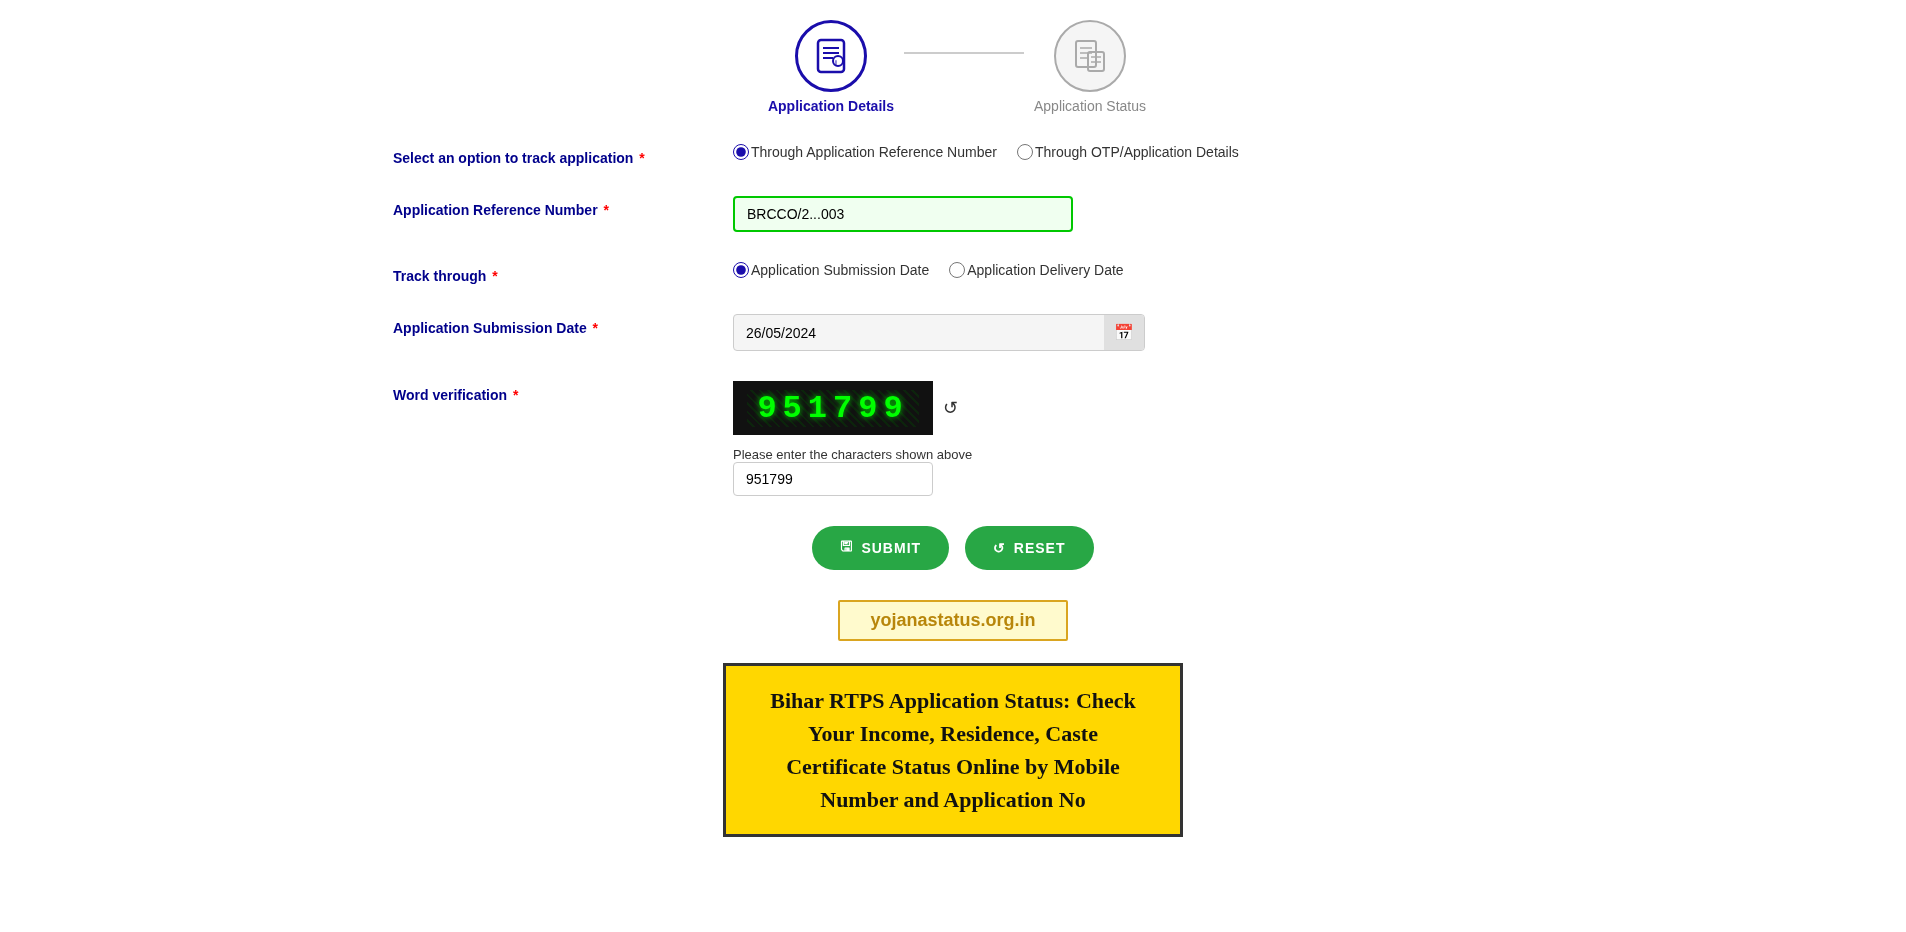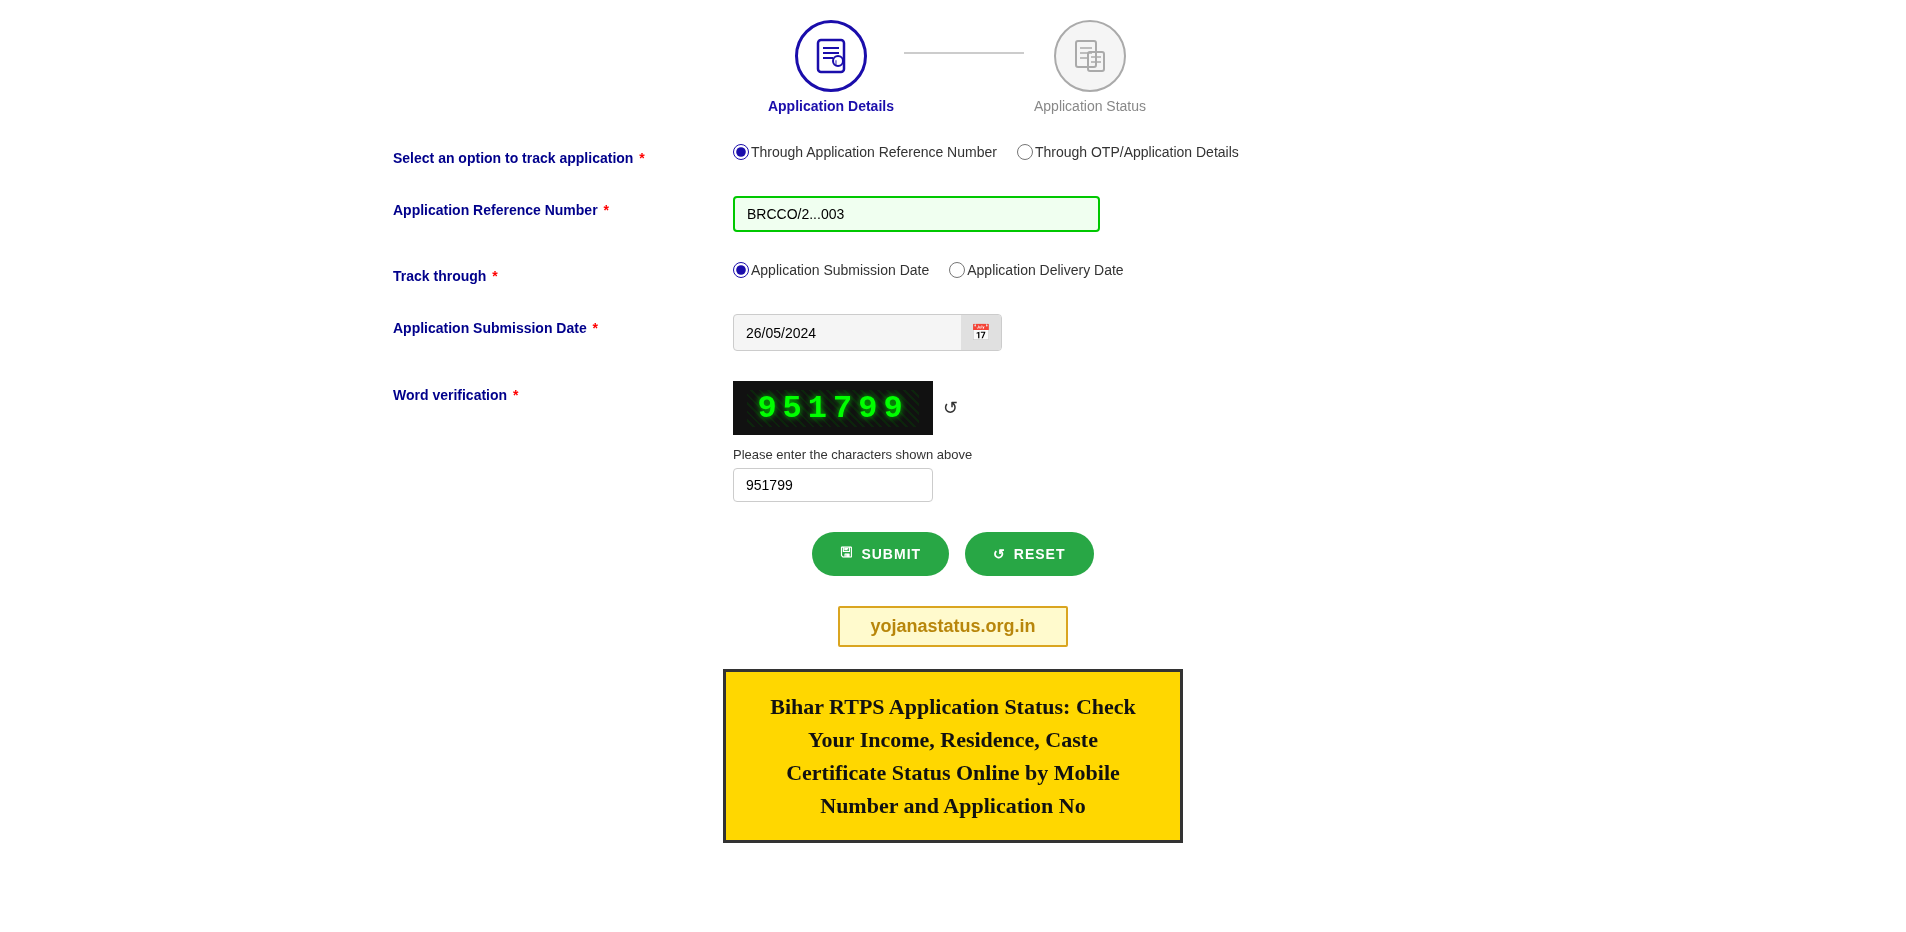--- a/index.html
+++ b/index.html
@@ -102,37 +102,37 @@
       cursor: pointer;
     }
     .radio-option input[type="radio"] {
       accent-color: #1a0dab;
       width: 16px;
       height: 16px;
     }
 
     
     .text-input {
-      width: 367px;
+      width: 340px;
       padding: 8px 12px;
       border: 1px solid #ccc;
       border-radius: 4px;
       font-size: 14px;
       background: #fff;
     }
     .text-input.highlighted {
       border: 2px solid #00c800;
       background: #f0fff0;
     }
 
     
     .date-input-wrap {
       display: flex;
       align-items: center;
-      width: 269px;
+      width: 412px;
       border: 1px solid #ccc;
       border-radius: 4px;
       overflow: hidden;
       background: #f5f5f5;
     }
     .date-input-wrap input {
       flex: 1;
       padding: 8px 12px;
       border: none;
       background: transparent;
@@ -187,21 +187,20 @@
     .captcha-refresh {
       font-size: 18px;
       color: #333;
       cursor: pointer;
       background: none;
       border: none;
     }
     .captcha-hint {
       font-size: 13px;
       color: #333;
-      margin-bottom: 6px;
     }
 
     
     .btn-row {
       display: flex;
       justify-content: center;
       gap: 16px;
       margin-top: 20px;
       margin-bottom: 30px;
     }

